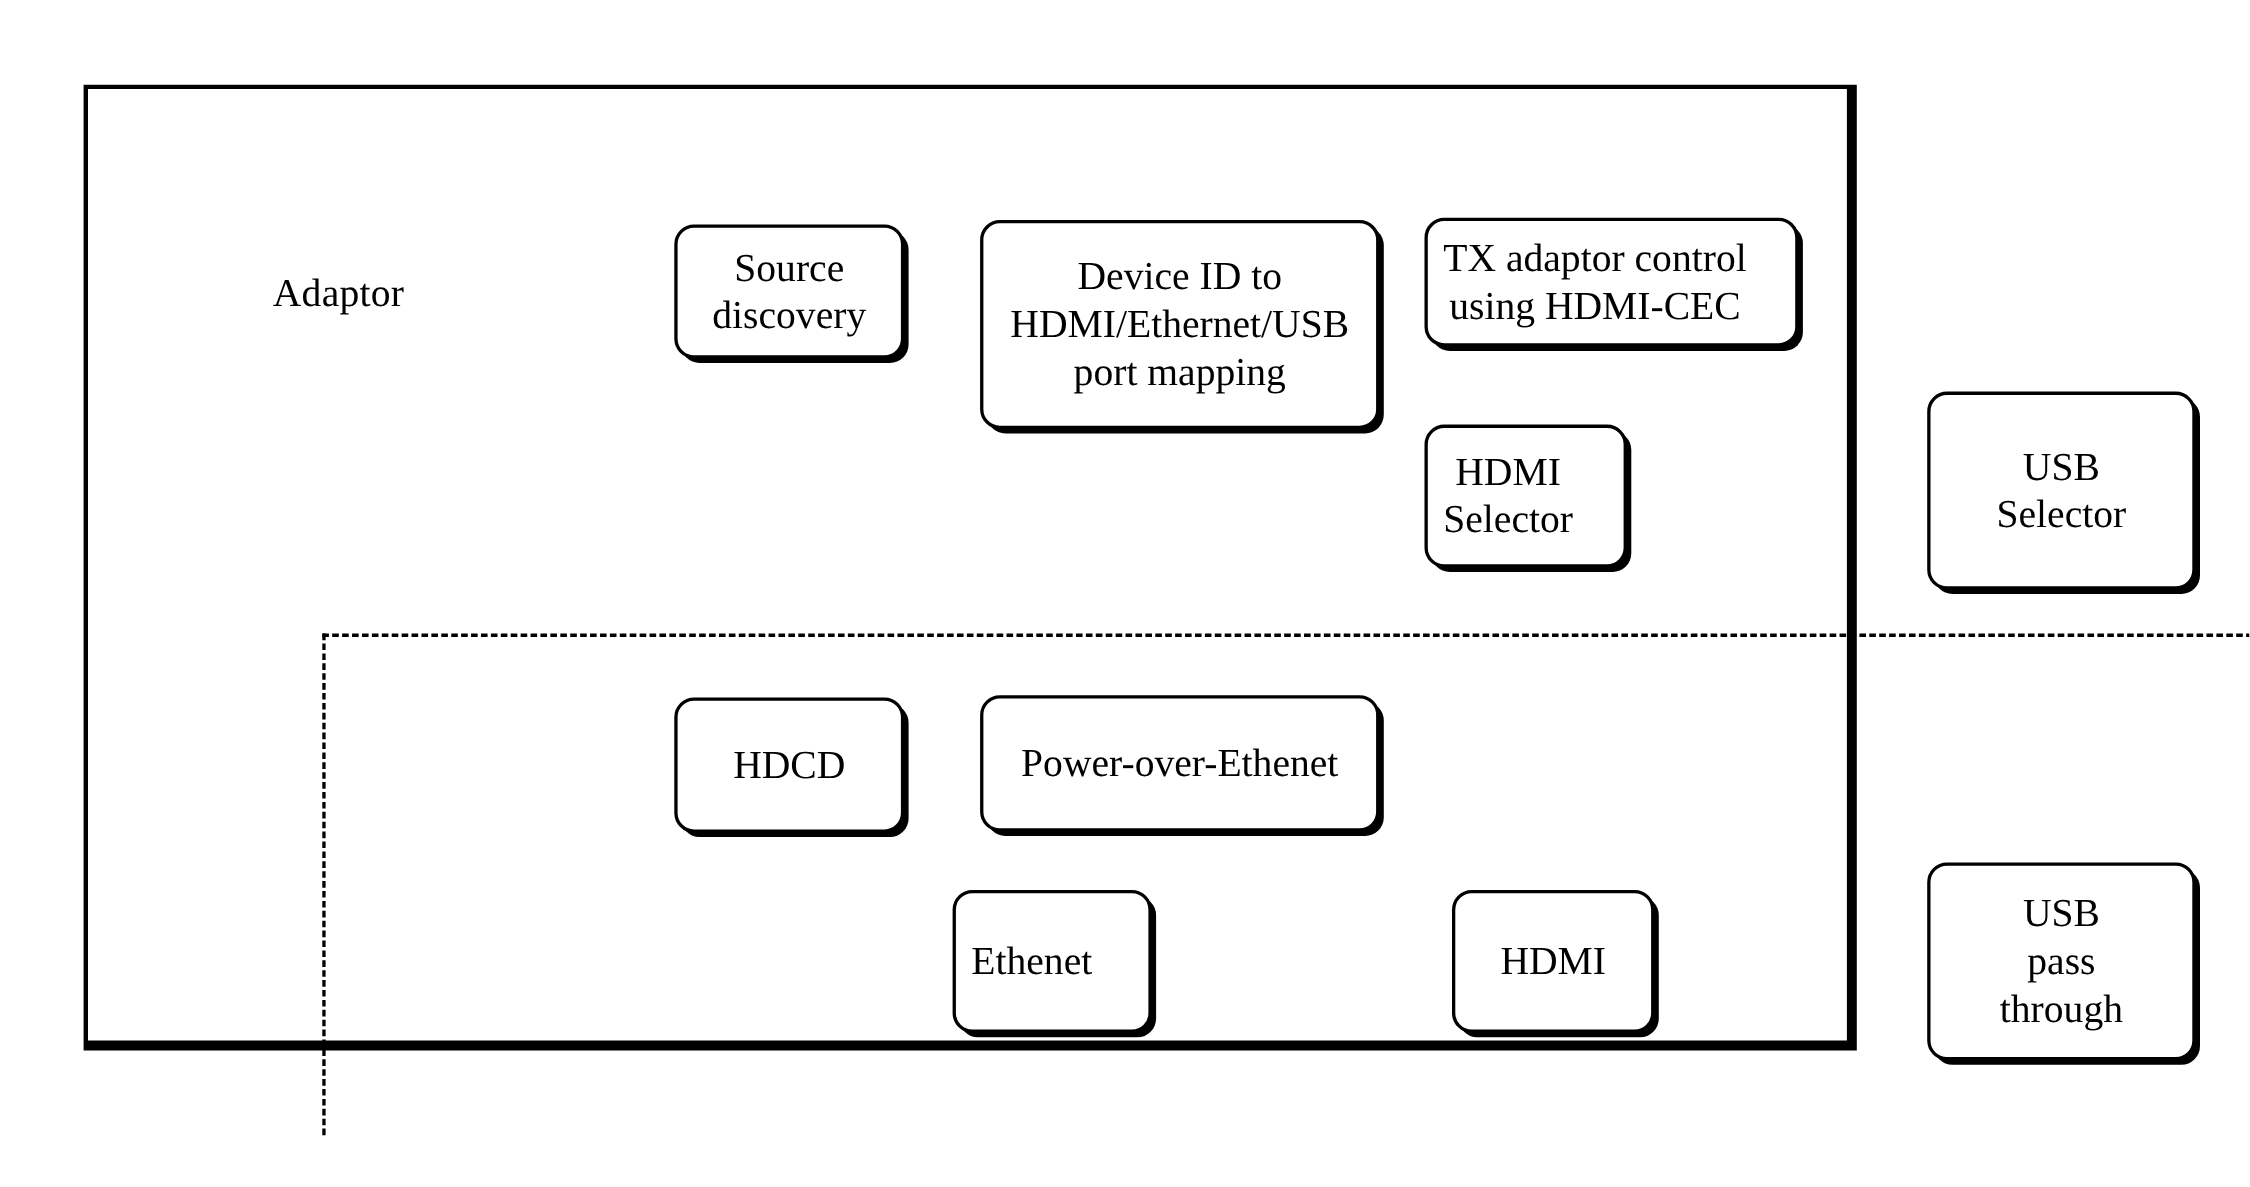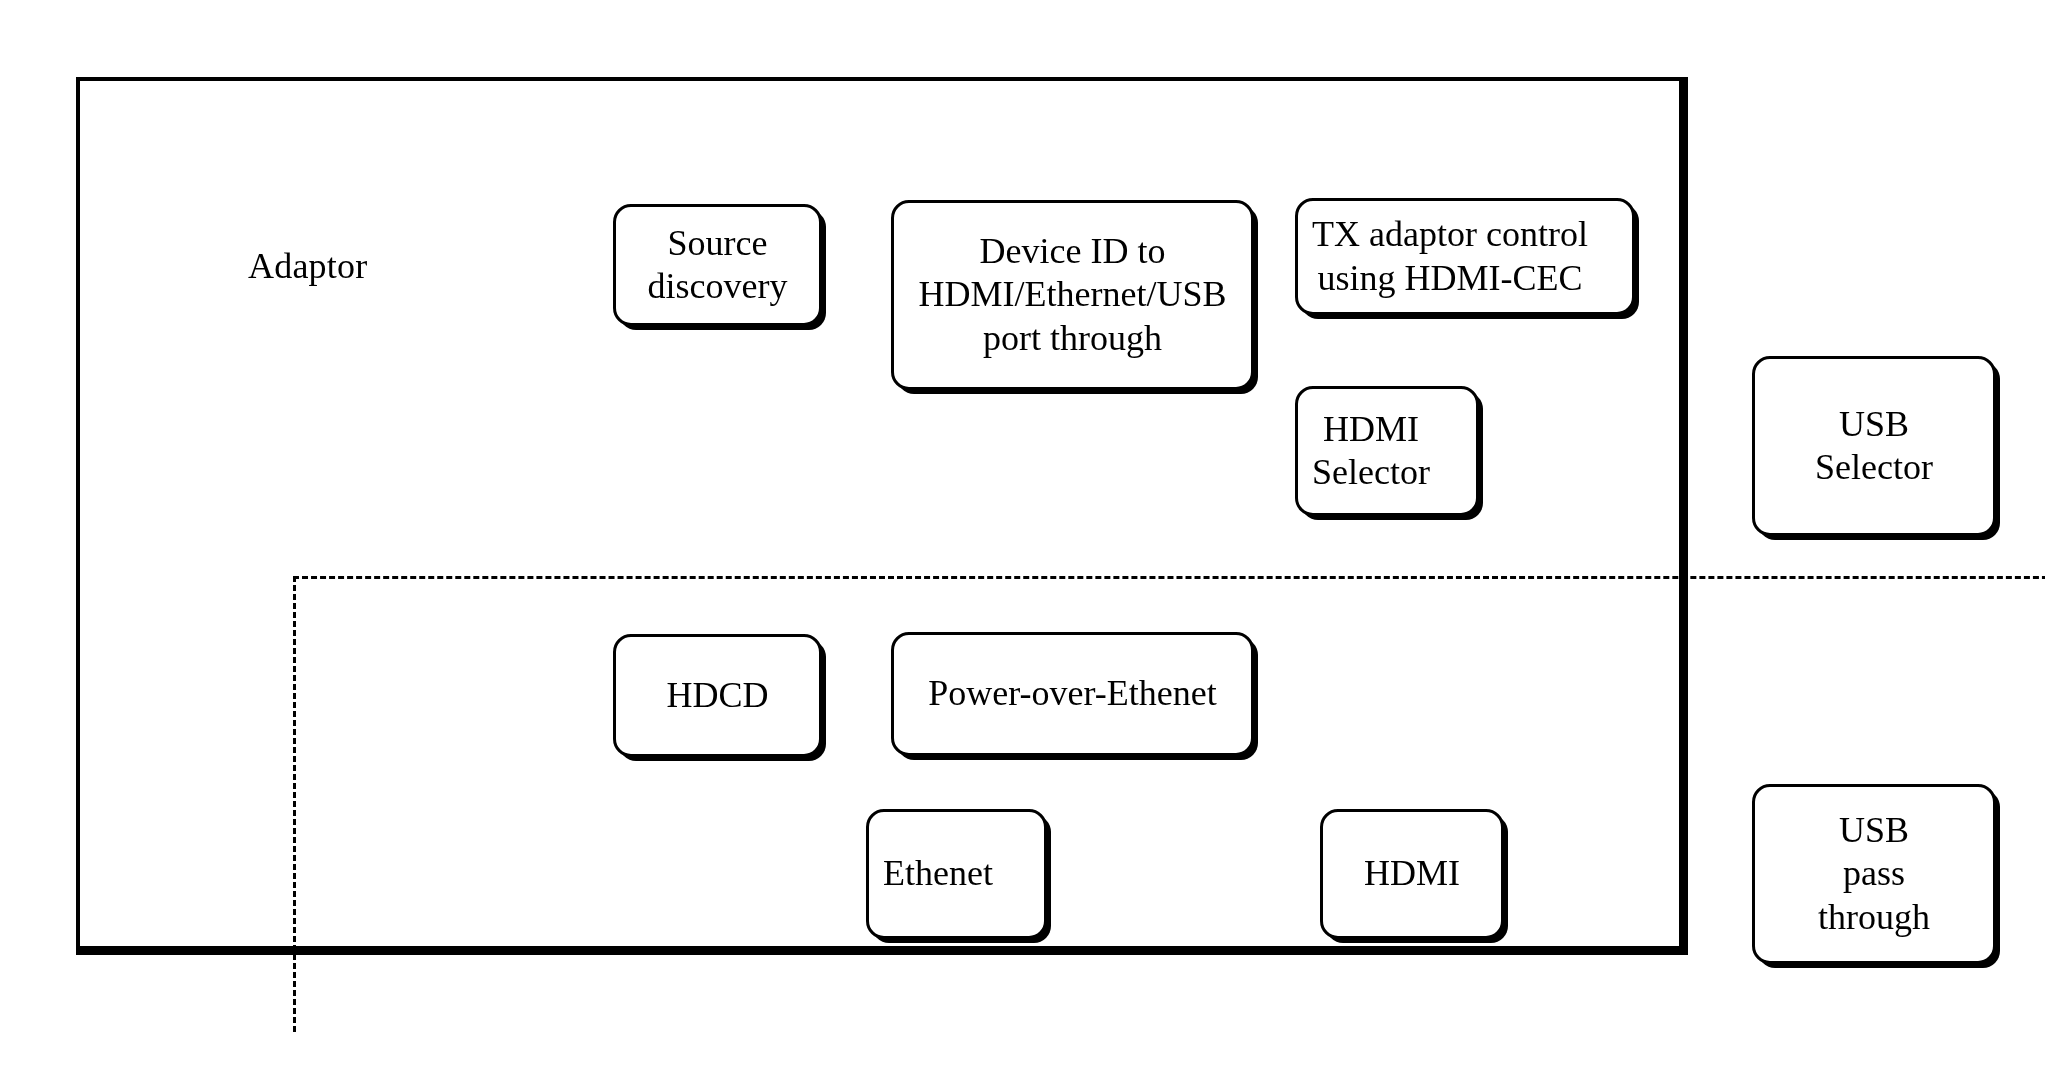--- a/index.html
+++ b/index.html
@@ -108,21 +108,21 @@
 
 
     <div class="node center" id="node-source-discovery">
       <span>Source
 discovery</span>
     </div>
 
     <div class="node center" id="node-device-id-mapping">
       <span>Device ID to
 HDMI/Ethernet/USB
-port through</span>
+port mapping</span>
     </div>
 
     <div class="node left" id="node-tx-adaptor-control">
       <span>TX adaptor control
 using HDMI-CEC</span>
     </div>
 
     <div class="node left" id="node-hdmi-selector">
       <span>HDMI
 Selector</span>

